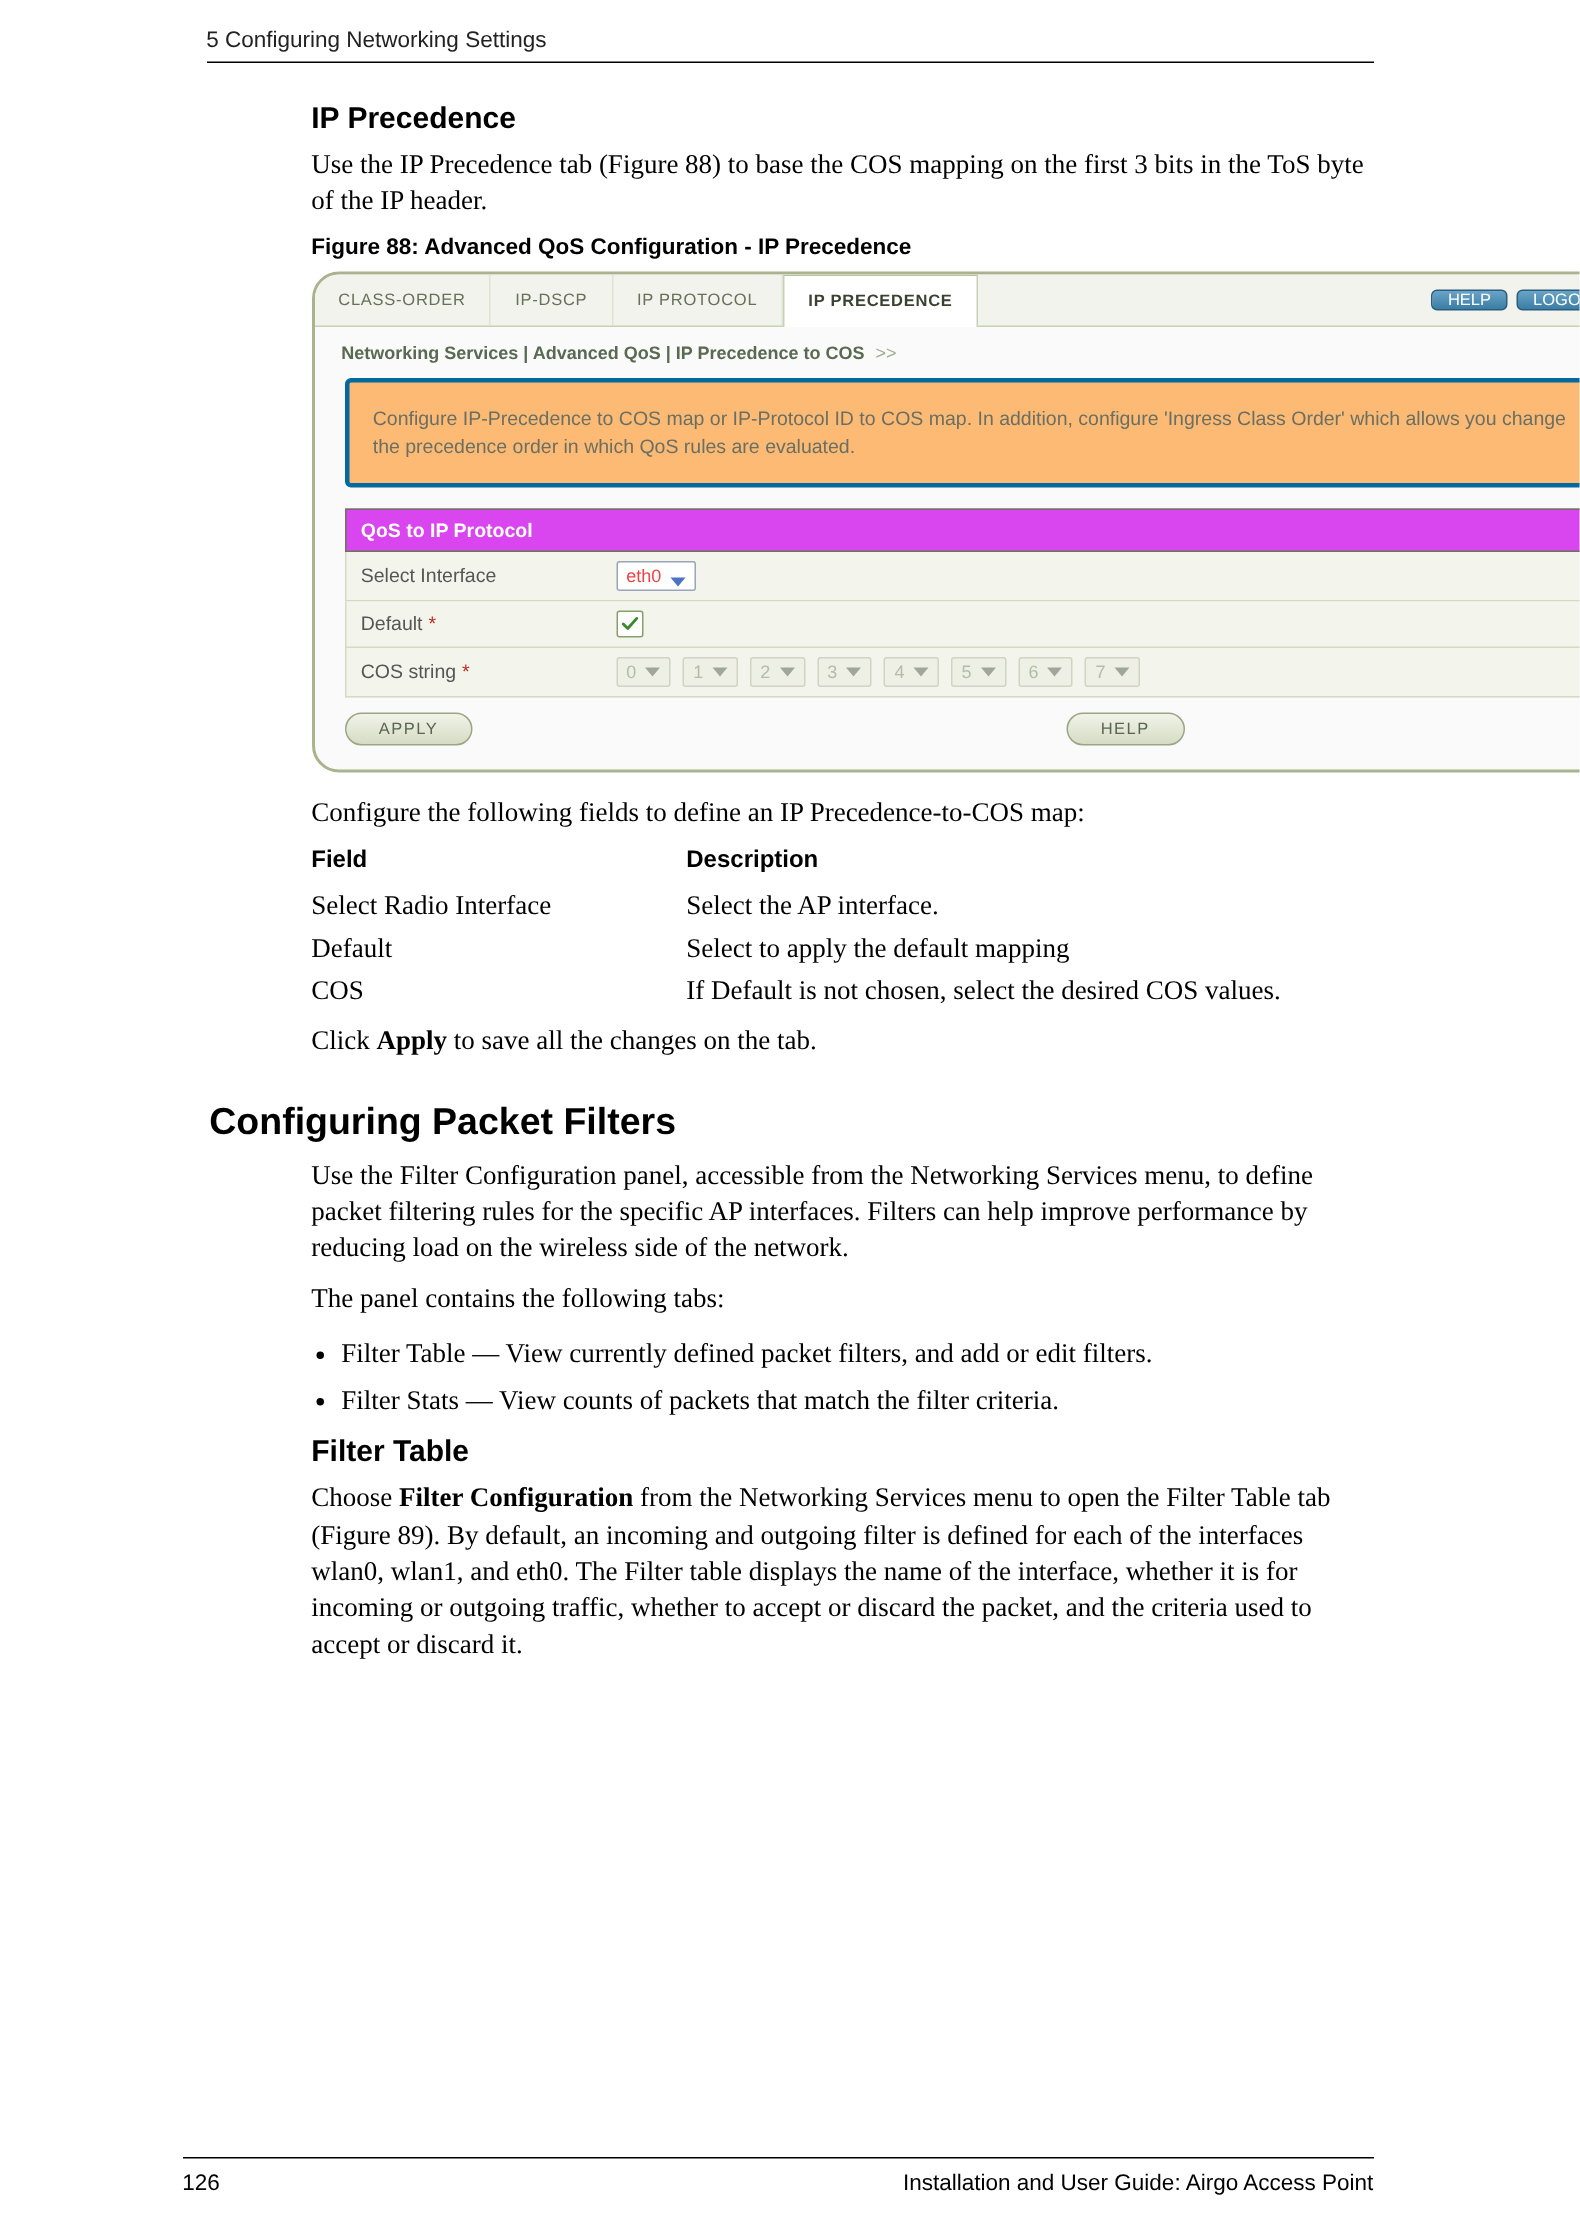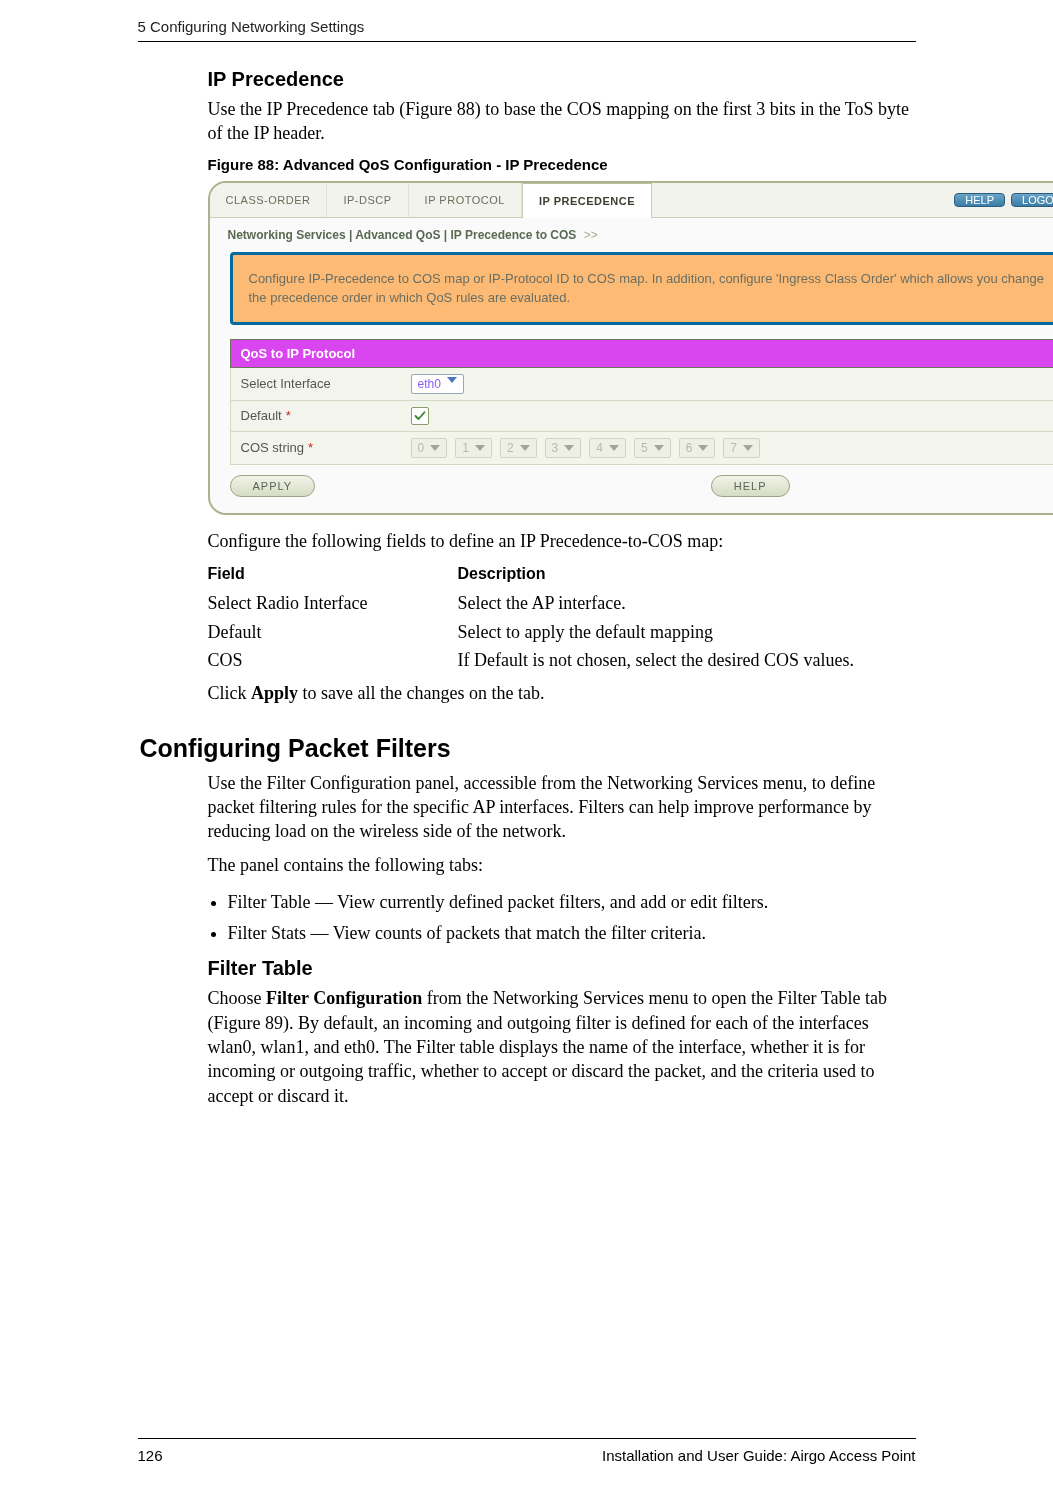--- a/index.html
+++ b/index.html
@@ -17,38 +17,38 @@
   .tab.active{background:#fff;color:#3b4030;font-weight:bold;border-top:2px solid #b8c29f;border-left:1px solid #c9d1b5;border-right:1px solid #c9d1b5}
   .tab-spacer{flex:1}
   .hbtn{font-family:Verdana,Arial,sans-serif;font-size:11px;color:#fff;background:linear-gradient(#6aa4c6,#3b7da6);border:1px solid #2b5d7e;border-radius:4px;padding:0 10px;margin-right:6px}
   .crumb{font-family:Verdana,Arial,sans-serif;font-size:12px;color:#5a6a52;margin:10px 0 10px 18px}
   .crumb .sep{color:#9fb08d;margin-left:4px}
   .infobox{margin:0 20px 14px 20px;border:3px solid #0369a1;background:#fdba74;border-radius:4px;padding:14px 16px;font-family:Verdana,Arial,sans-serif;font-size:13px;color:#6a6f63;line-height:1.5}
   .section-bar{margin:0 20px;background:#d946ef;color:#fff;font-family:Verdana,Arial,sans-serif;font-weight:bold;font-size:13px;padding:6px 10px;border:1px solid #6b755a}
   .row{margin:0 20px;display:flex;align-items:center;background:#f3f5ec;border-left:1px solid #d4dac2;border-right:1px solid #d4dac2;border-bottom:1px solid #d4dac2;padding:6px 10px;font-family:Verdana,Arial,sans-serif;font-size:13px;color:#555}
   .row .label{width:170px}
   .star{color:#c02a1c;margin-left:4px}
-  .select{display:inline-flex;align-items:flex-start;border:1px solid #9aa6b8;background:#fff;padding:2px 6px;font-family:Verdana,Arial,sans-serif;font-size:12px;color:#8b5cf6;border-radius:2px}
+  .select{display:inline-flex;align-items:flex-end;border:1px solid #9aa6b8;background:#fff;padding:2px 6px;font-family:Verdana,Arial,sans-serif;font-size:12px;color:#ef4444;border-radius:2px}
   .chev{display:inline-block;width:0;height:0;border-left:5px solid transparent;border-right:5px solid transparent;border-top:6px solid #4b73c1;margin-left:6px}
   .chevg{border-top-color:#9fa79a}
   .chk{width:16px;height:16px;border:1px solid #8aa06a;background:#fff;display:inline-flex;align-items:center;justify-content:center;border-radius:2px}
   .chk svg{width:12px;height:12px}
   .cos-group{display:flex;gap:8px}
   .cos{display:inline-flex;align-items:center;border:1px solid #cfd4c4;background:#eef0e6;color:#b4bba7;padding:2px 6px;border-radius:2px;font-size:12px}
   .btnbar{margin:10px 20px 16px 20px;display:flex;justify-content:space-between;max-width:560px}
   .pillbtn{font-family:Verdana,Arial,sans-serif;font-size:11px;letter-spacing:1px;color:#5a6553;background:linear-gradient(#f1f3e8,#d6dcc4);border:1px solid #9aa585;border-radius:12px;padding:4px 22px}
   .fieldtable{margin:12px 0 6px 0}
   .ft-head{display:flex;font-family:Helvetica,Arial,sans-serif;font-weight:bold;font-size:16px;margin-bottom:6px}
   .ft-row{display:flex;font-size:18px;line-height:1.6}
   .col1{width:250px}
   .col2{flex:1}
   .h2{font-family:Helvetica,Arial,sans-serif;font-weight:bold;font-size:25px;margin:28px 0 8px -68px}
   .bullets{margin:4px 0 10px 0;padding-left:20px;font-size:18px;line-height:1.6}
   .bullets li{margin-bottom:2px}
-  .footer{position:absolute;bottom:28px;left:52px;right:52px;border-top:1px solid #000;padding-top:8px;display:flex;justify-content:space-between;font-family:Helvetica,Arial,sans-serif;font-size:15px}
+  .footer{position:absolute;bottom:28px;left:36px;right:52px;border-top:1px solid #000;padding-top:8px;display:flex;justify-content:space-between;font-family:Helvetica,Arial,sans-serif;font-size:15px}
 </style>
 </head>
 <body>
 
 <div class="page">
   <div class="running-head">
     <span>5  Configuring Networking Settings</span>
     <div class="line"></div>
   </div>
 

